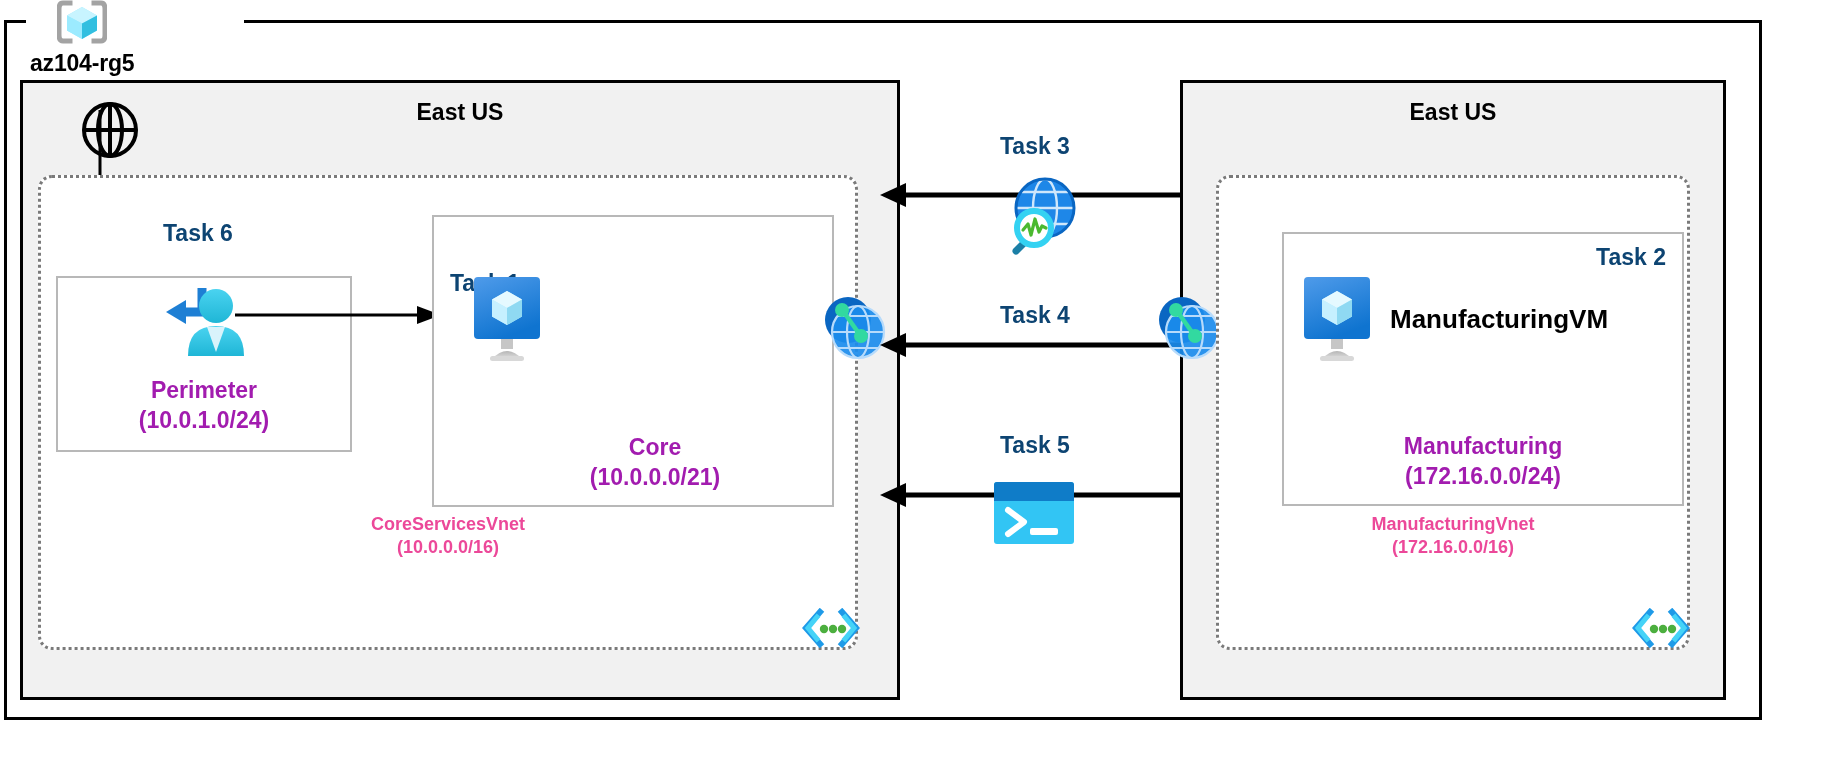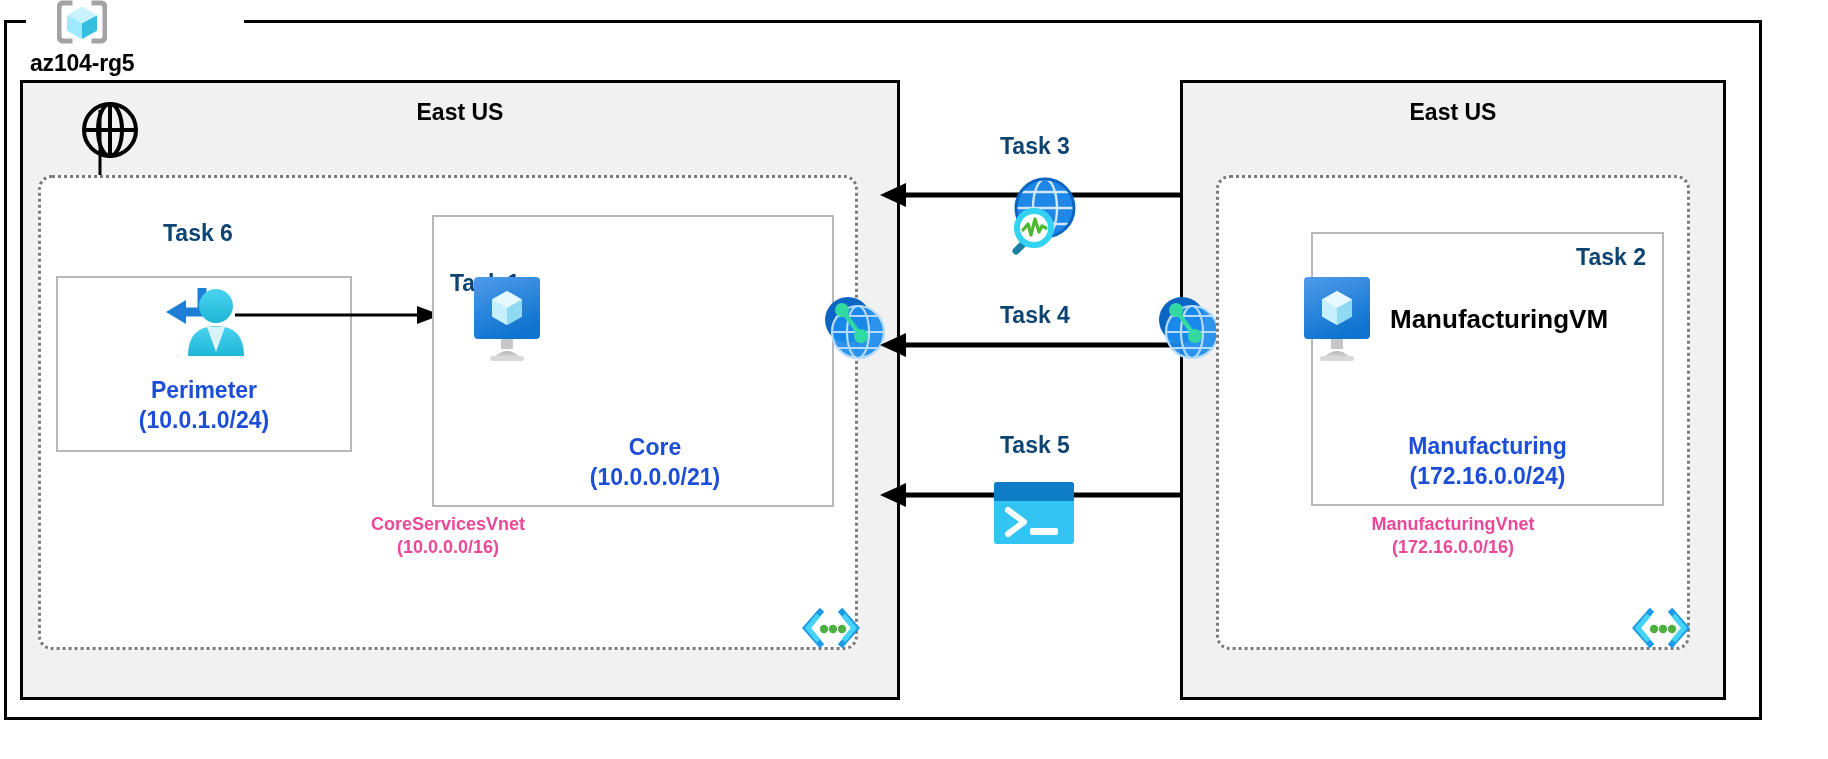--- a/index.html
+++ b/index.html
@@ -58,25 +58,25 @@
   .vnet-caption-left{bottom:88px;}
   .vnet-caption-right{bottom:88px;}
 
   
   .subnet{
     position:absolute;background:#ffffff;border:2px solid #b8b8b8;
     box-sizing:border-box;
   }
   .subnet-perimeter{left:56px;top:276px;width:296px;height:176px;}
   .subnet-core{left:432px;top:215px;width:402px;height:292px;}
-  .subnet-manufacturing{left:1282px;top:232px;width:353px;height:274px;margin-left:29px;}
+  .subnet-manufacturing{left:1282px;top:232px;width:402px;height:274px;}
 
   .subnet-caption{
     position:absolute;left:0;right:0;text-align:center;
-    font-size:23px;font-weight:bold;line-height:1.3;color:#1d4ed8;
+    font-size:23px;font-weight:bold;line-height:1.3;color:#a21caf;
   }
 
   
   .task{
     position:absolute;font-size:23px;font-weight:bold;color:#0d4472;
     white-space:nowrap;
   }
   .task-6{left:163px;top:220px;}
   .task-1{left:448px;top:225px;margin-top:43px;}
   .task-3{left:1000px;top:133px;text-align:center;}

